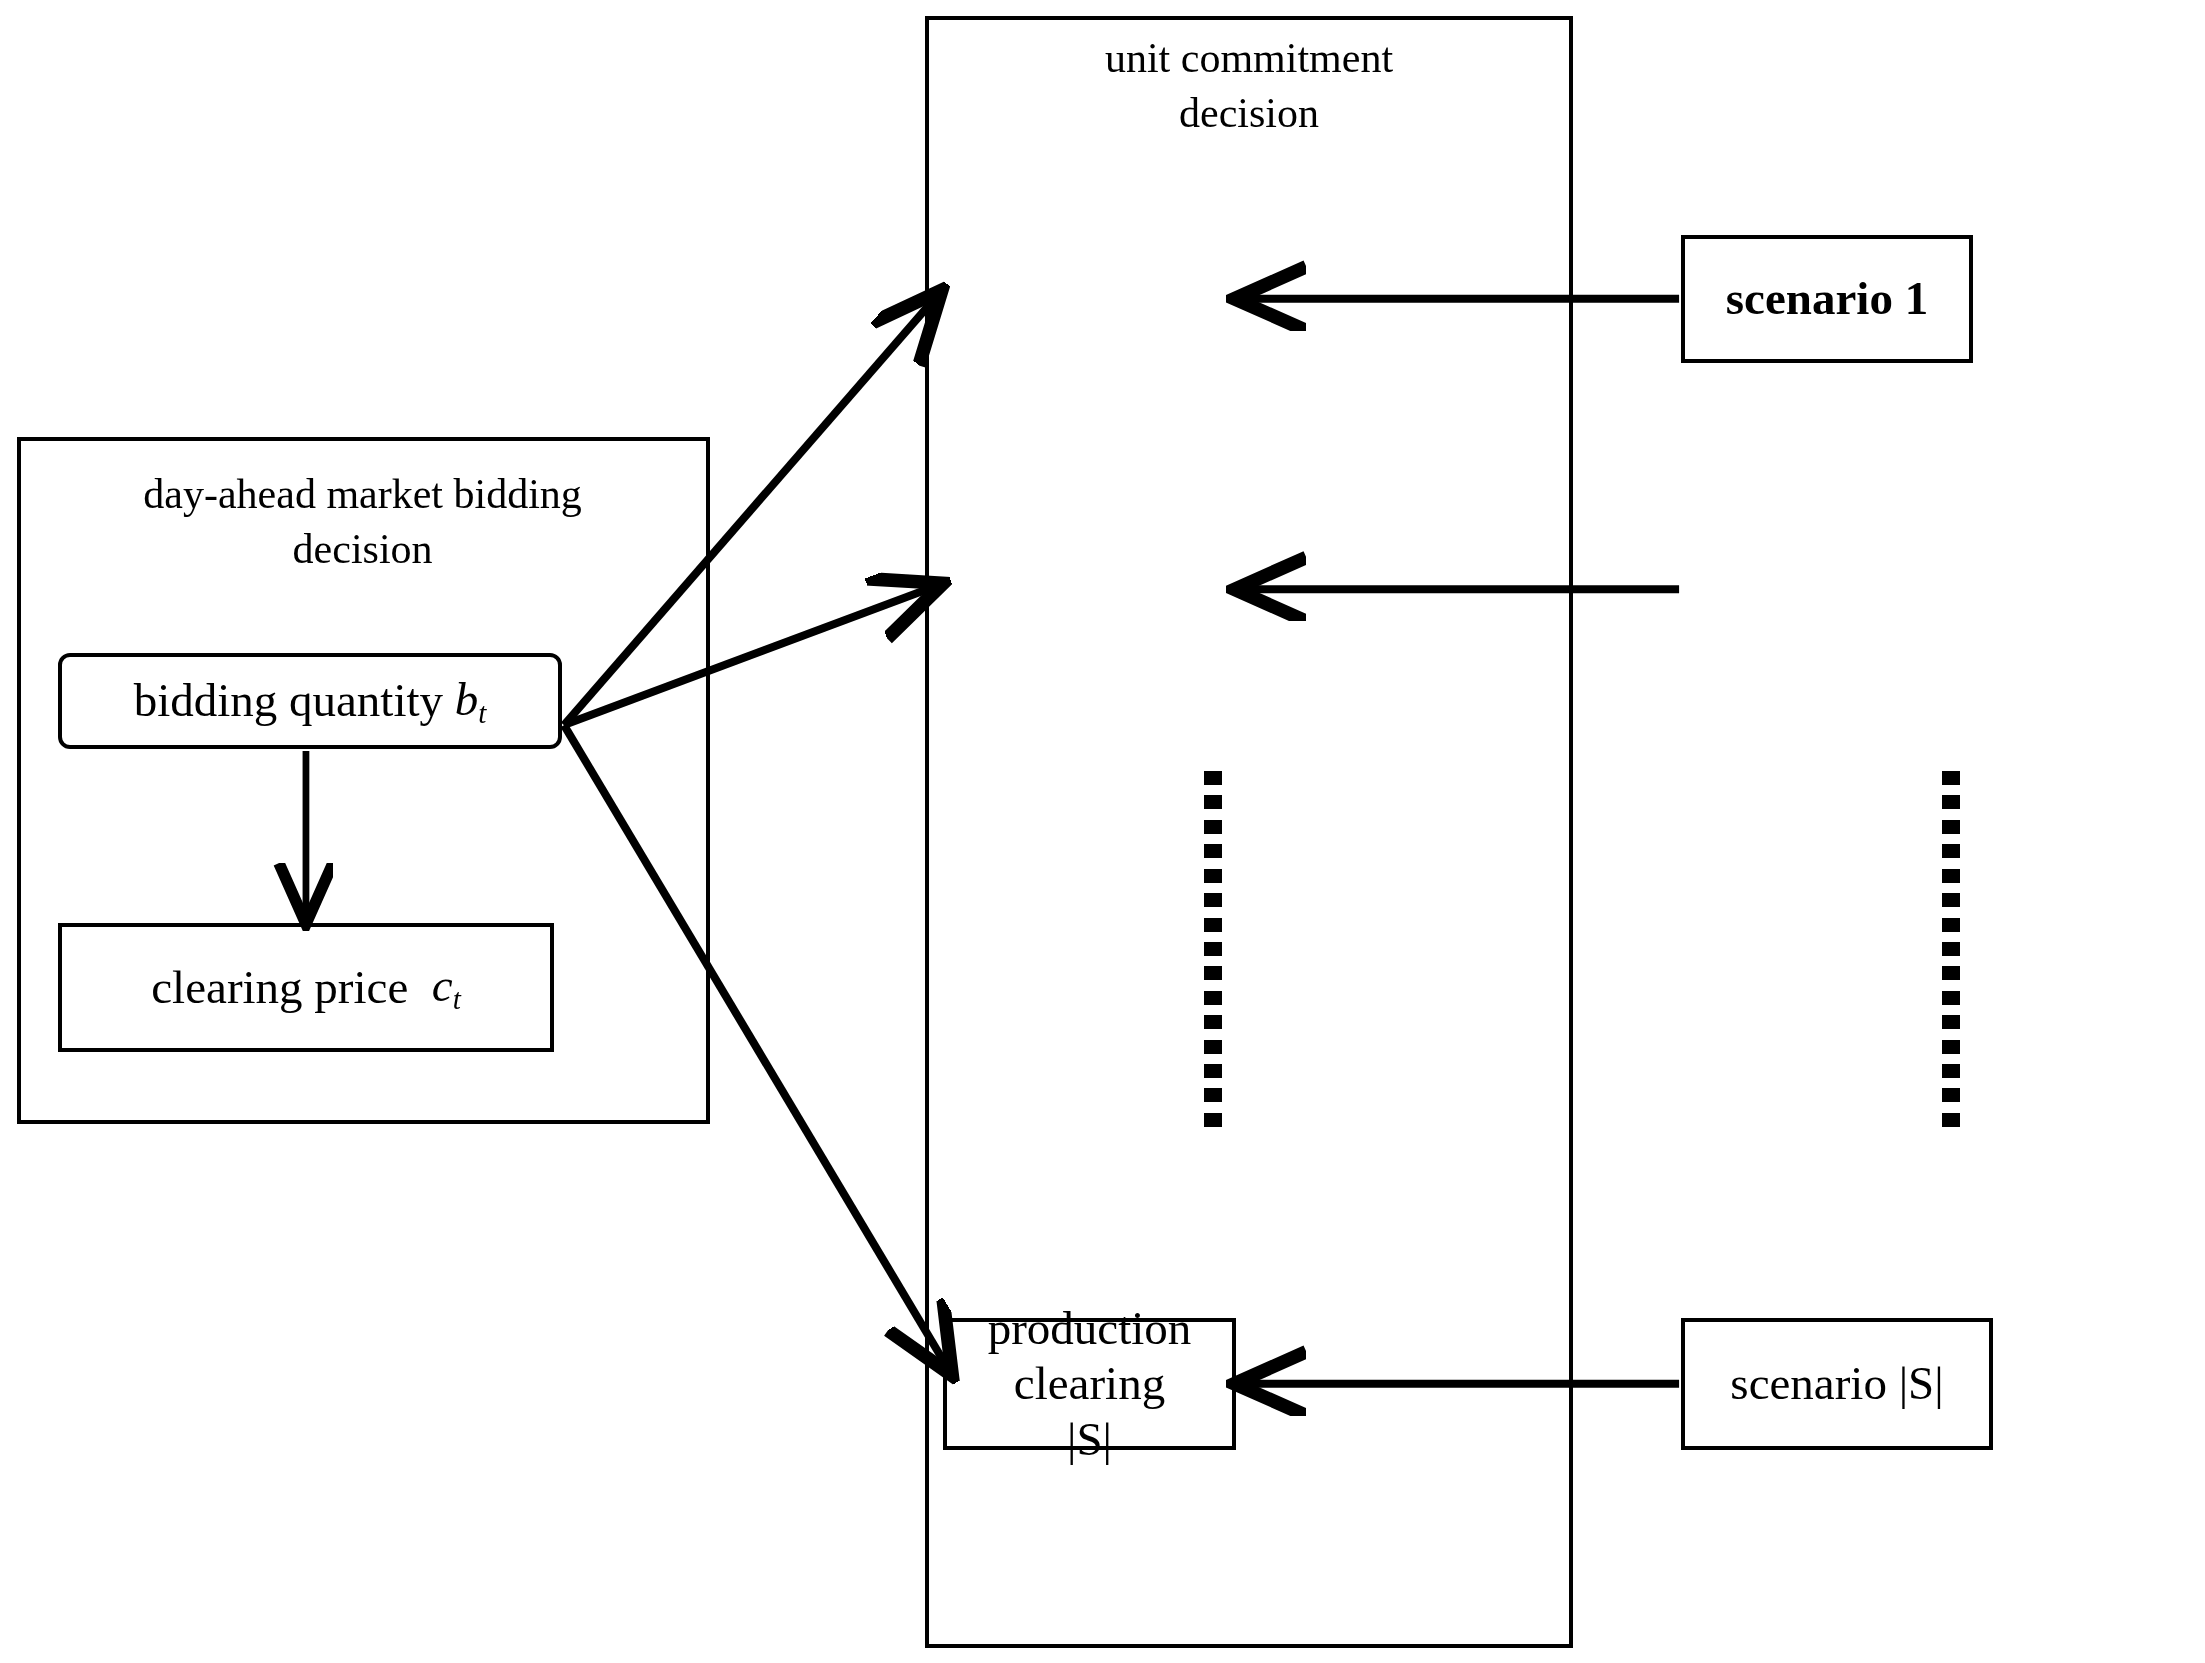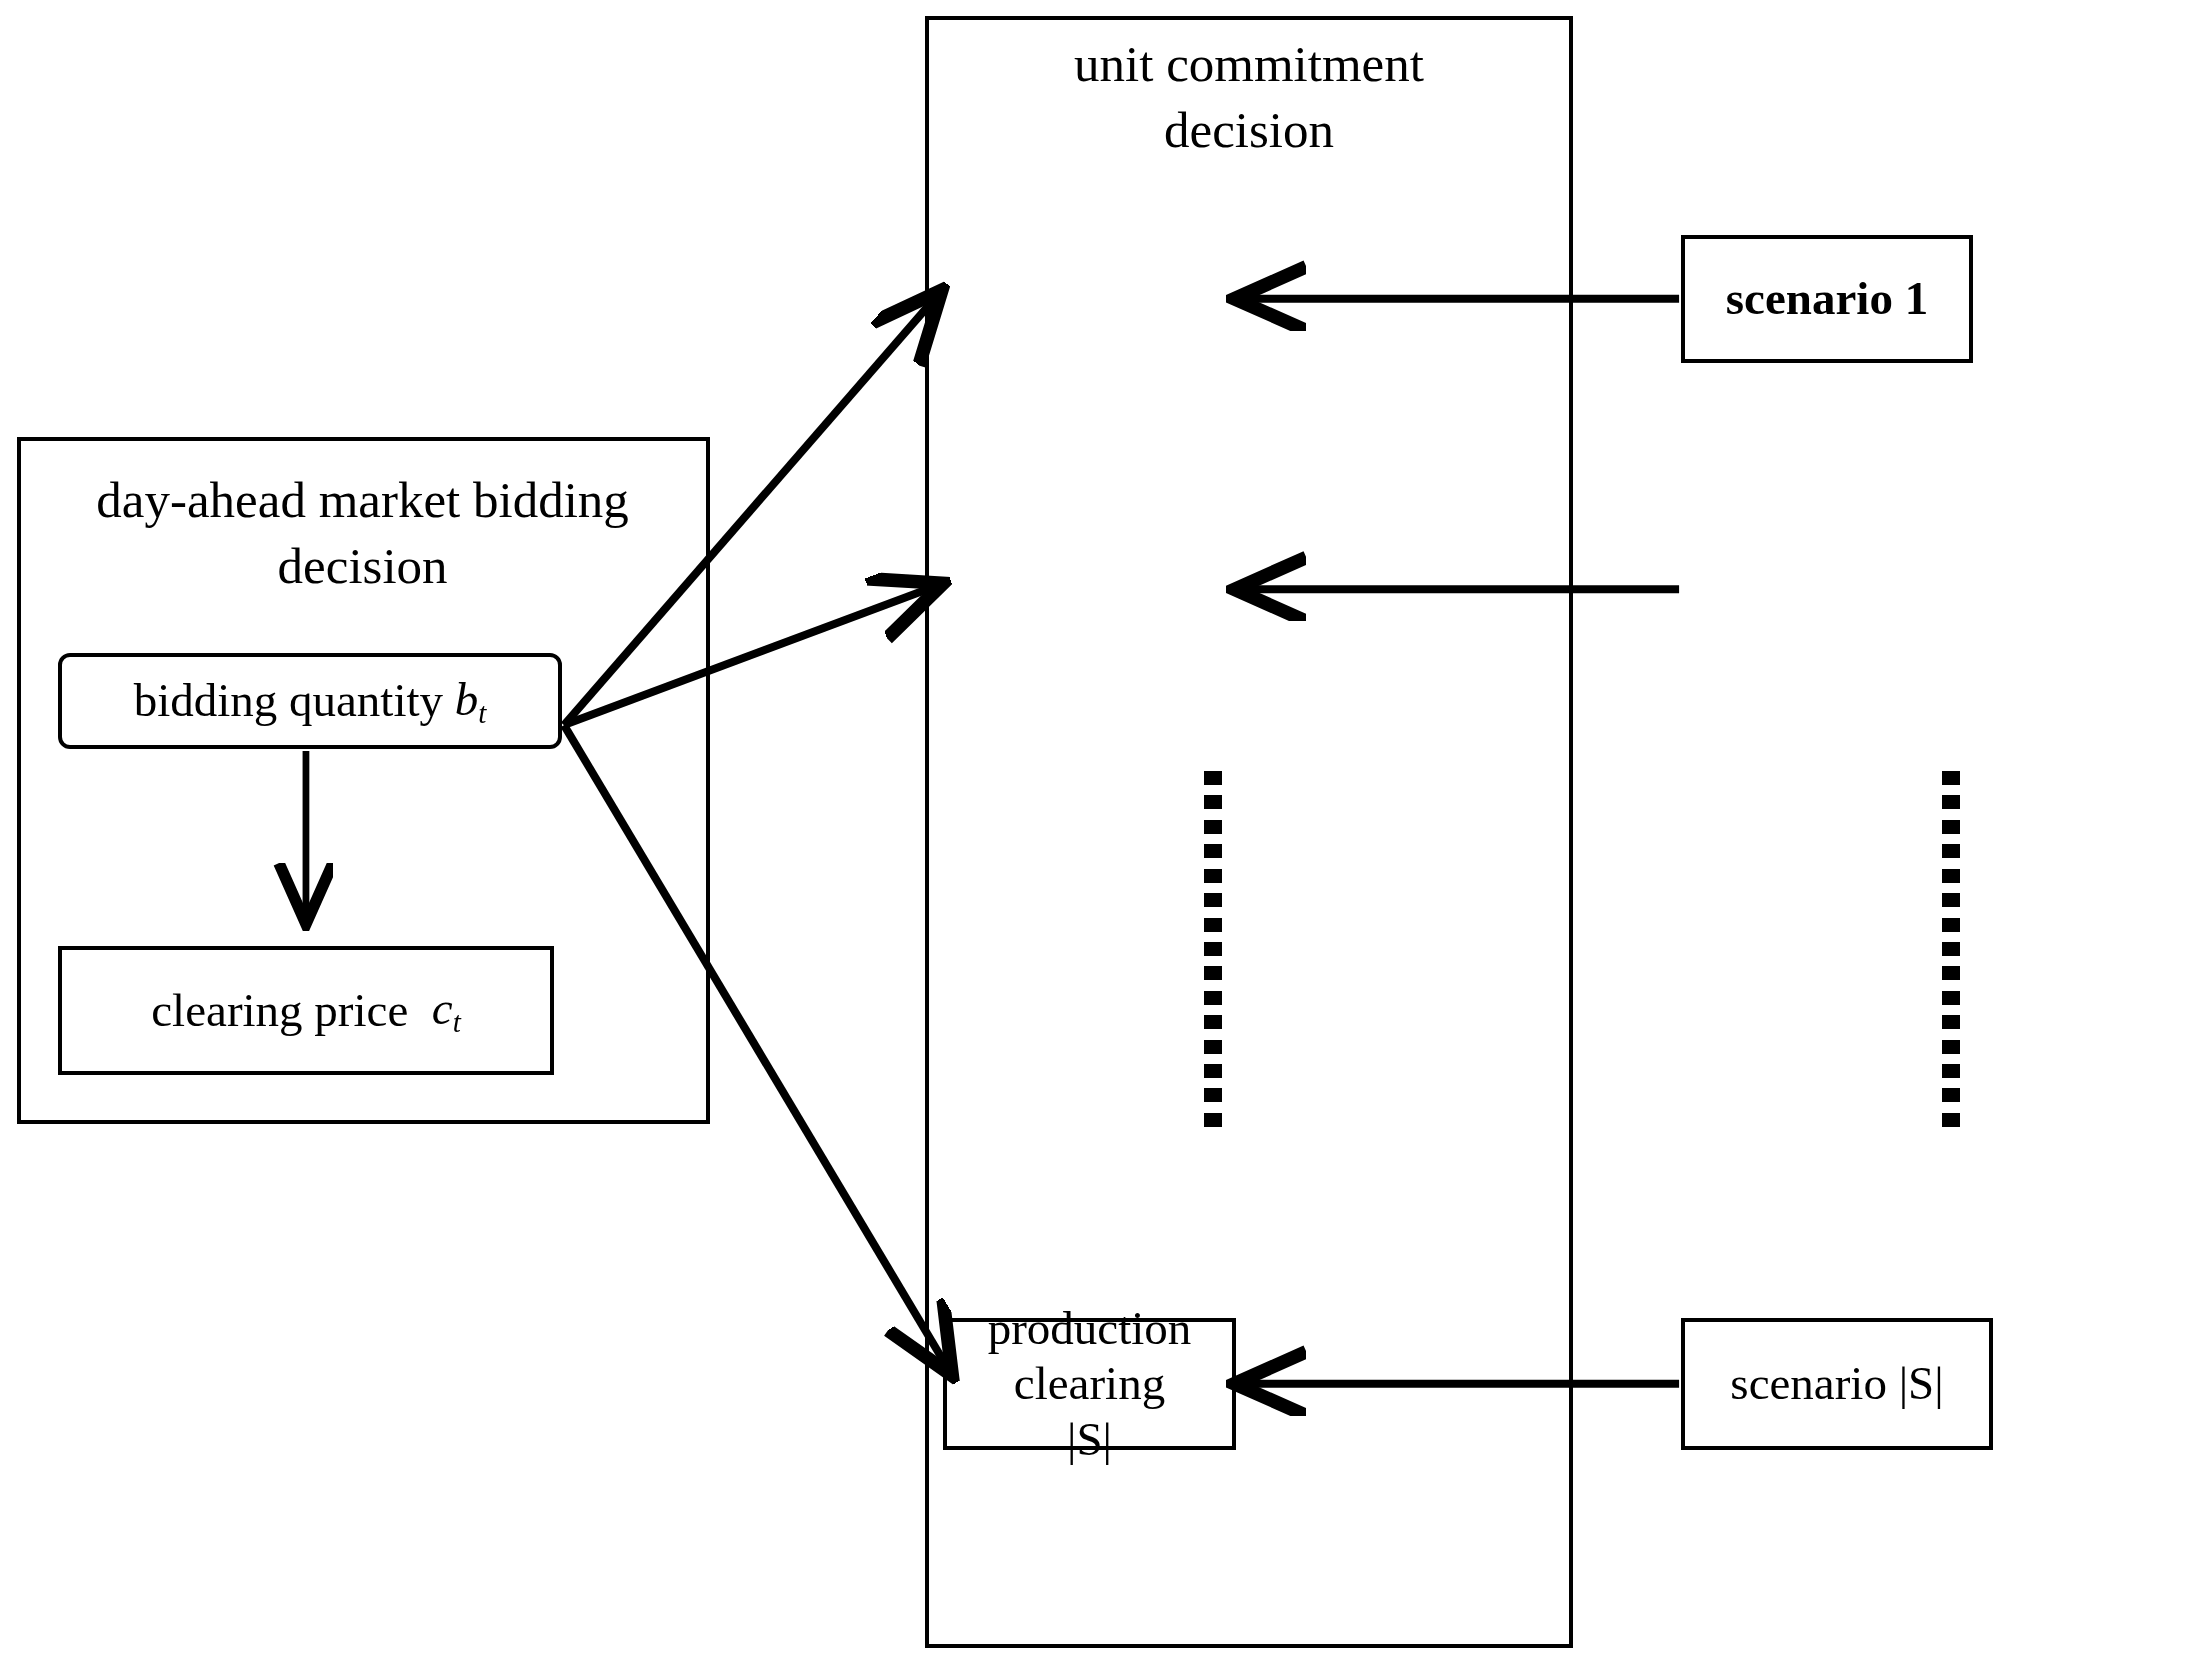--- a/index.html
+++ b/index.html
@@ -35,38 +35,38 @@
     z-index:1;
   }
   .lbl{
     position:absolute;
     text-align:center;
     line-height:1.30;
     z-index:3;
     white-space:pre-line;
   }
   
-  .t-outer{font-size:51px;}
+  .t-outer{font-size:42px;}
   .t-box{font-size:47px;}
   .sub{
     font-style:italic;
     font-family:"Liberation Serif","DejaVu Serif",serif;
   }
   .sub sub{
     font-size:0.62em;
     font-style:italic;
     vertical-align:-0.28em;
   }
 
   
   #dam-outer{left:16.6px;  top:437px;  width:693px; height:687px;}
   #dam-title{left:24.6px;  top:467px;  width:676px;}
 
   #bid-box{left:58px; top:653px; width:504px; height:96px;border-radius:12px;}
-  #price-box{left:58px; top:923px; width:496px; height:129px;margin-top:23px;}
+  #price-box{left:58px; top:923px; width:496px; height:129px;}
 
   #uc-outer{left:925px; top:16px; width:648px; height:1632px;}
   #uc-title{left:928px; top:31px; width:642px;}
 
   #ps1{left:943px; top:235px;  width:293px; height:128px;}
   #ps2{left:943px; top:525px;  width:293px; height:128px;}
   #psS{left:943px; top:1318px; width:293px; height:132px;}
 
   #sc1{left:1681px; top:235px;  width:292px; height:128px;font-weight:bold;}
   #sc2{left:1681px; top:525px;  width:292px; height:128px;}

